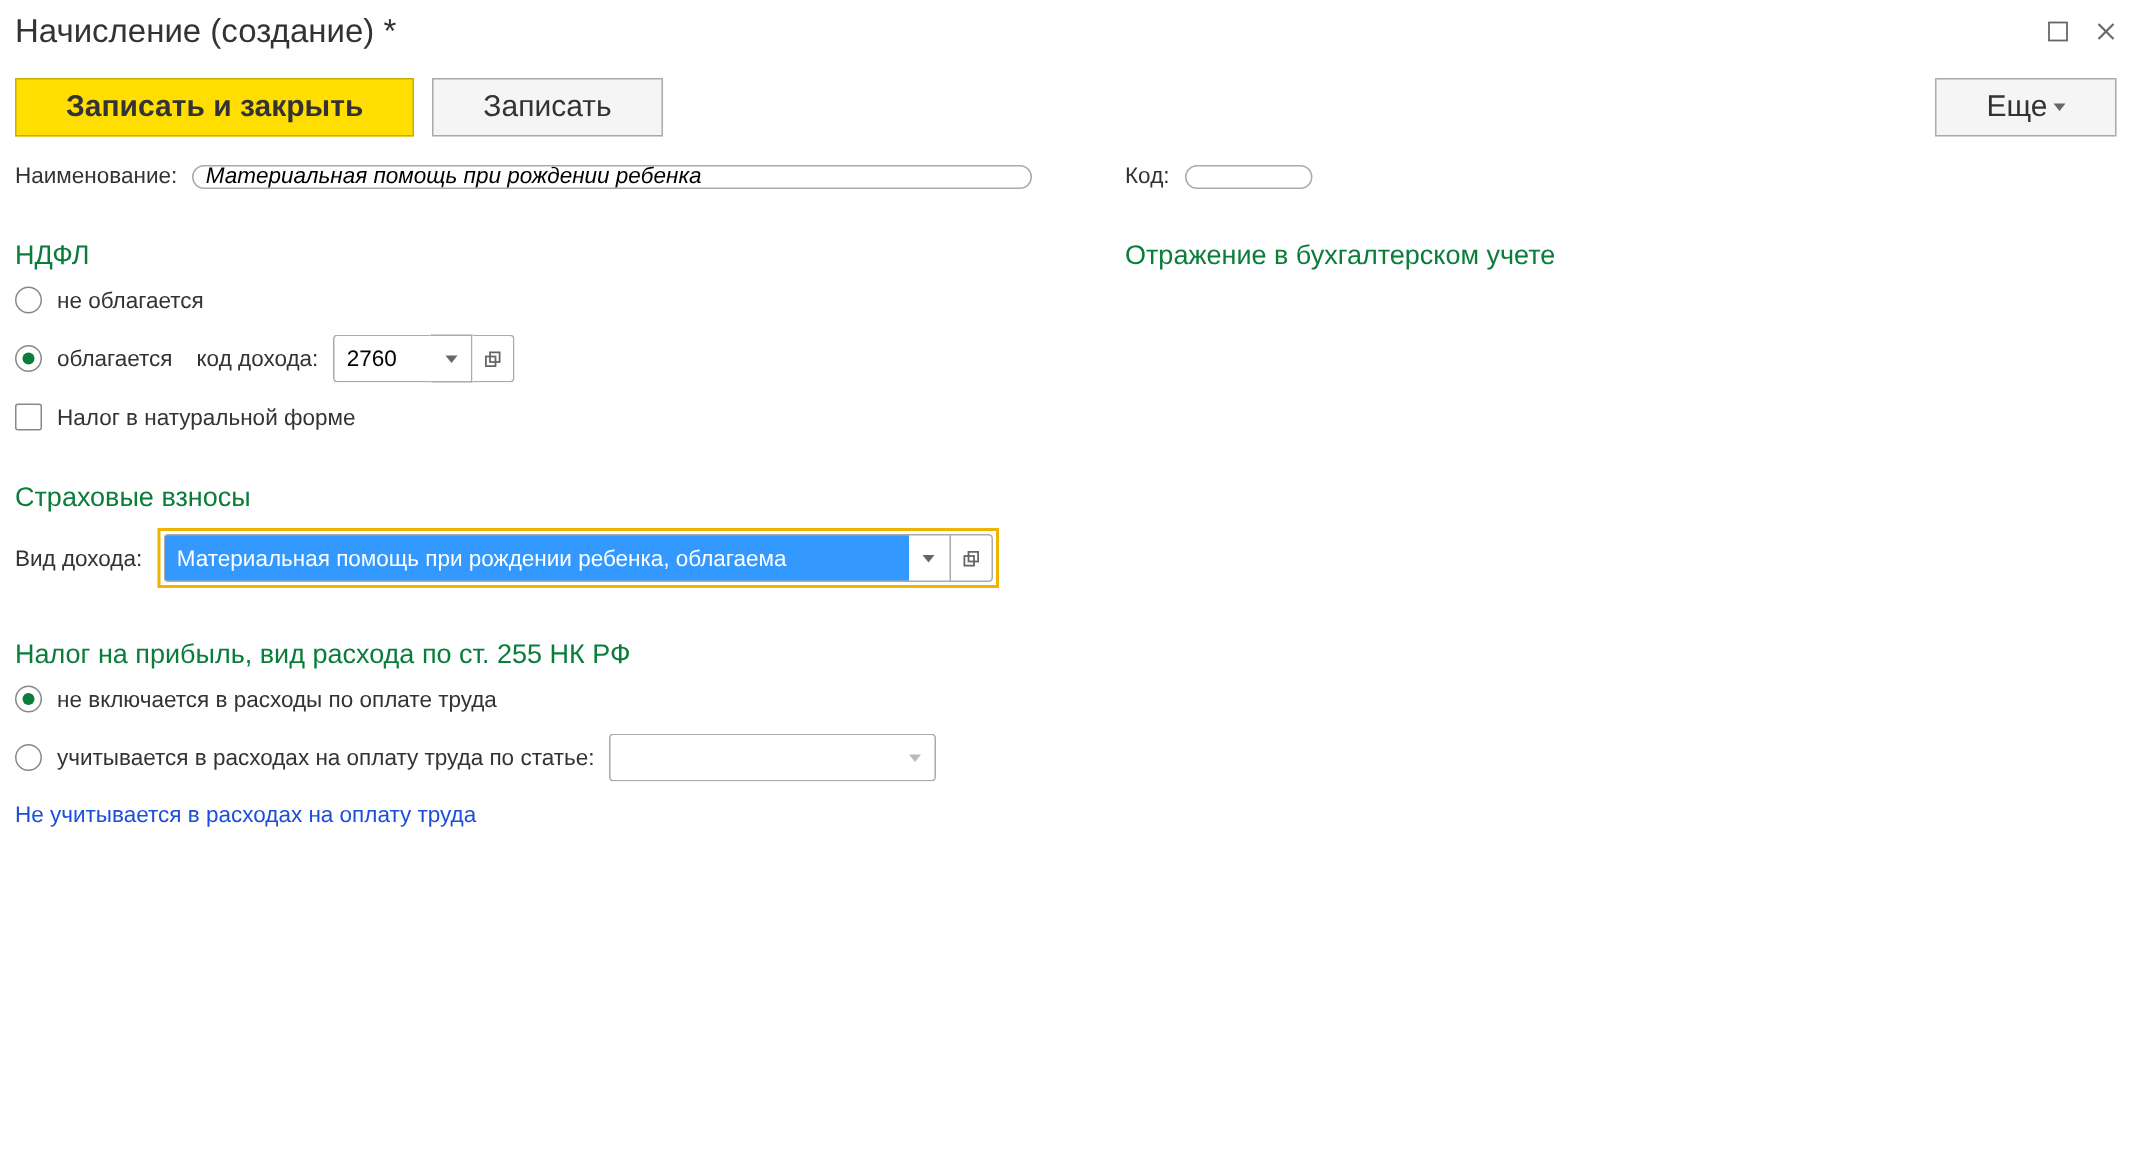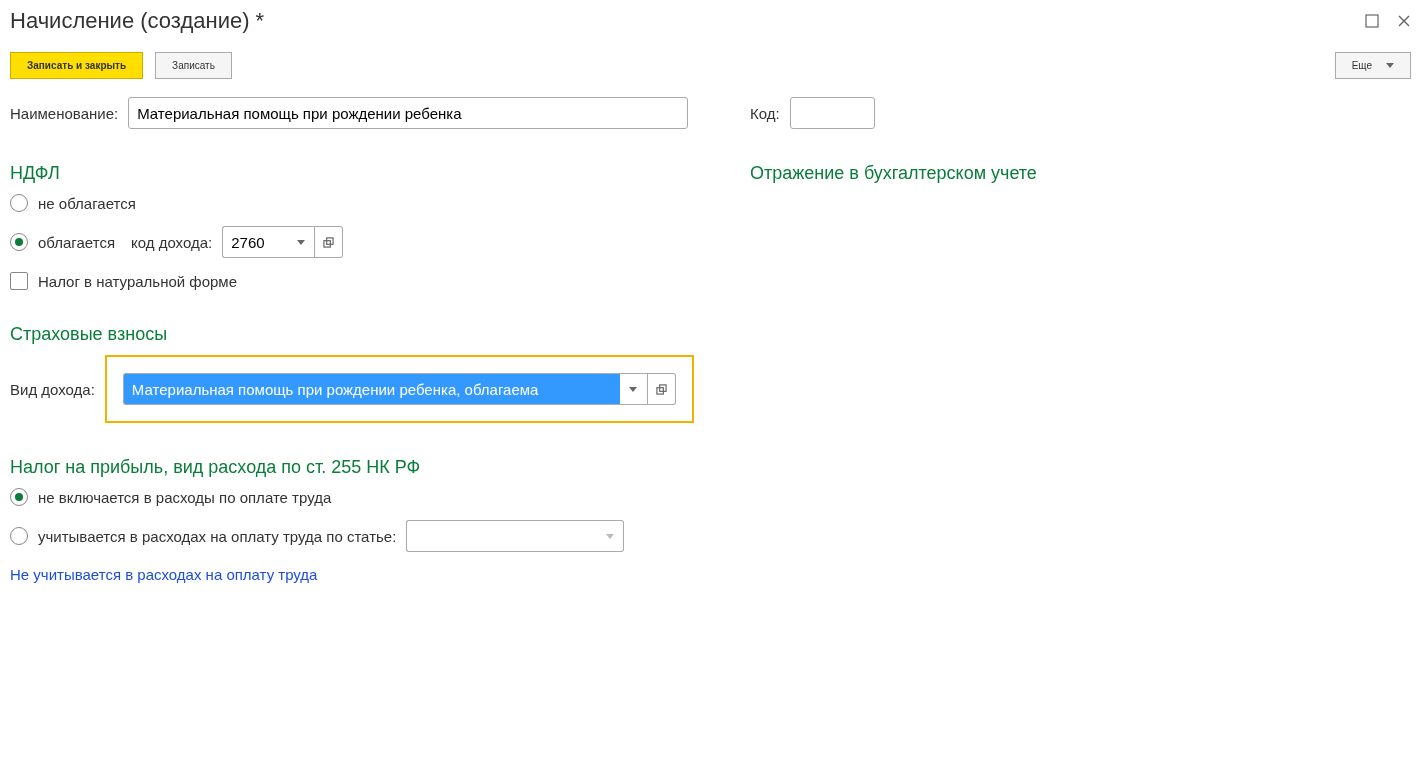--- a/index.html
+++ b/index.html
@@ -38,35 +38,35 @@
   justify-content: space-between;
   margin-bottom: 18px;
 }
 .toolbar-left {
   display: flex;
   gap: 12px;
 }
 .btn {
   border: 1px solid #aaa;
   border-radius: 0;
-  padding: 7px 16px;
-  font-size: 10px;
+  padding: 7px 33px;
+  font-size: 20px;
   cursor: pointer;
   background: #f5f5f5;
   color: #333;
 }
 .btn-yellow {
   background: #ffde00;
   border-color: #c9ad00;
   font-weight: bold;
 }
 .btn-more {
   display: flex;
   align-items: center;
-  gap: 14px;
+  gap: 4px;
   justify-content: center;
 }
 .caret-down {
   width: 0; height: 0;
   border-left: 4px solid transparent;
   border-right: 4px solid transparent;
   border-top: 5px solid #666;
 }
 .content {
   display: flex;
@@ -76,24 +76,25 @@
 .col-right { flex: 1; }
 .field-row {
   display: flex;
   align-items: center;
   gap: 10px;
   margin-bottom: 10px;
 }
 .label { white-space: nowrap; }
 .input {
   border: 1px solid #aaa;
-  border-radius: 3px;
+  border-radius: 13px;
   padding: 5px 8px;
   font-size: 15px;
-  height: 32px;
+  height: 16px;
+  font-style: italic;
 }
 .input-main { width: 560px; }
 .input-code { width: 85px; }
 .section-title {
   color: #0a7d3a;
   font-size: 18px;
   margin-top: 34px;
   margin-bottom: 10px;
 }
 .radio-row, .check-row {
@@ -143,21 +144,21 @@
   border-left: none;
   background: #fff;
   display: flex;
   align-items: center;
   justify-content: center;
   cursor: pointer;
 }
 .combo-btn:nth-child(3) { border-radius: 0 3px 3px 0; }
 .combo-highlight {
   border: 2px solid #f0b400;
-  padding: 16px;
+  padding: 2px;
   display: inline-flex;
 }
 .combo-highlight .combo-input {
   background: #3399ff;
   color: #fff;
   width: 497px;
 }
 .combo-incomecode .combo-input { width: 65px; }
 .combo-reflection .combo-input { width: 435px; }
 .combo-expense .combo-input { width: 190px; }

